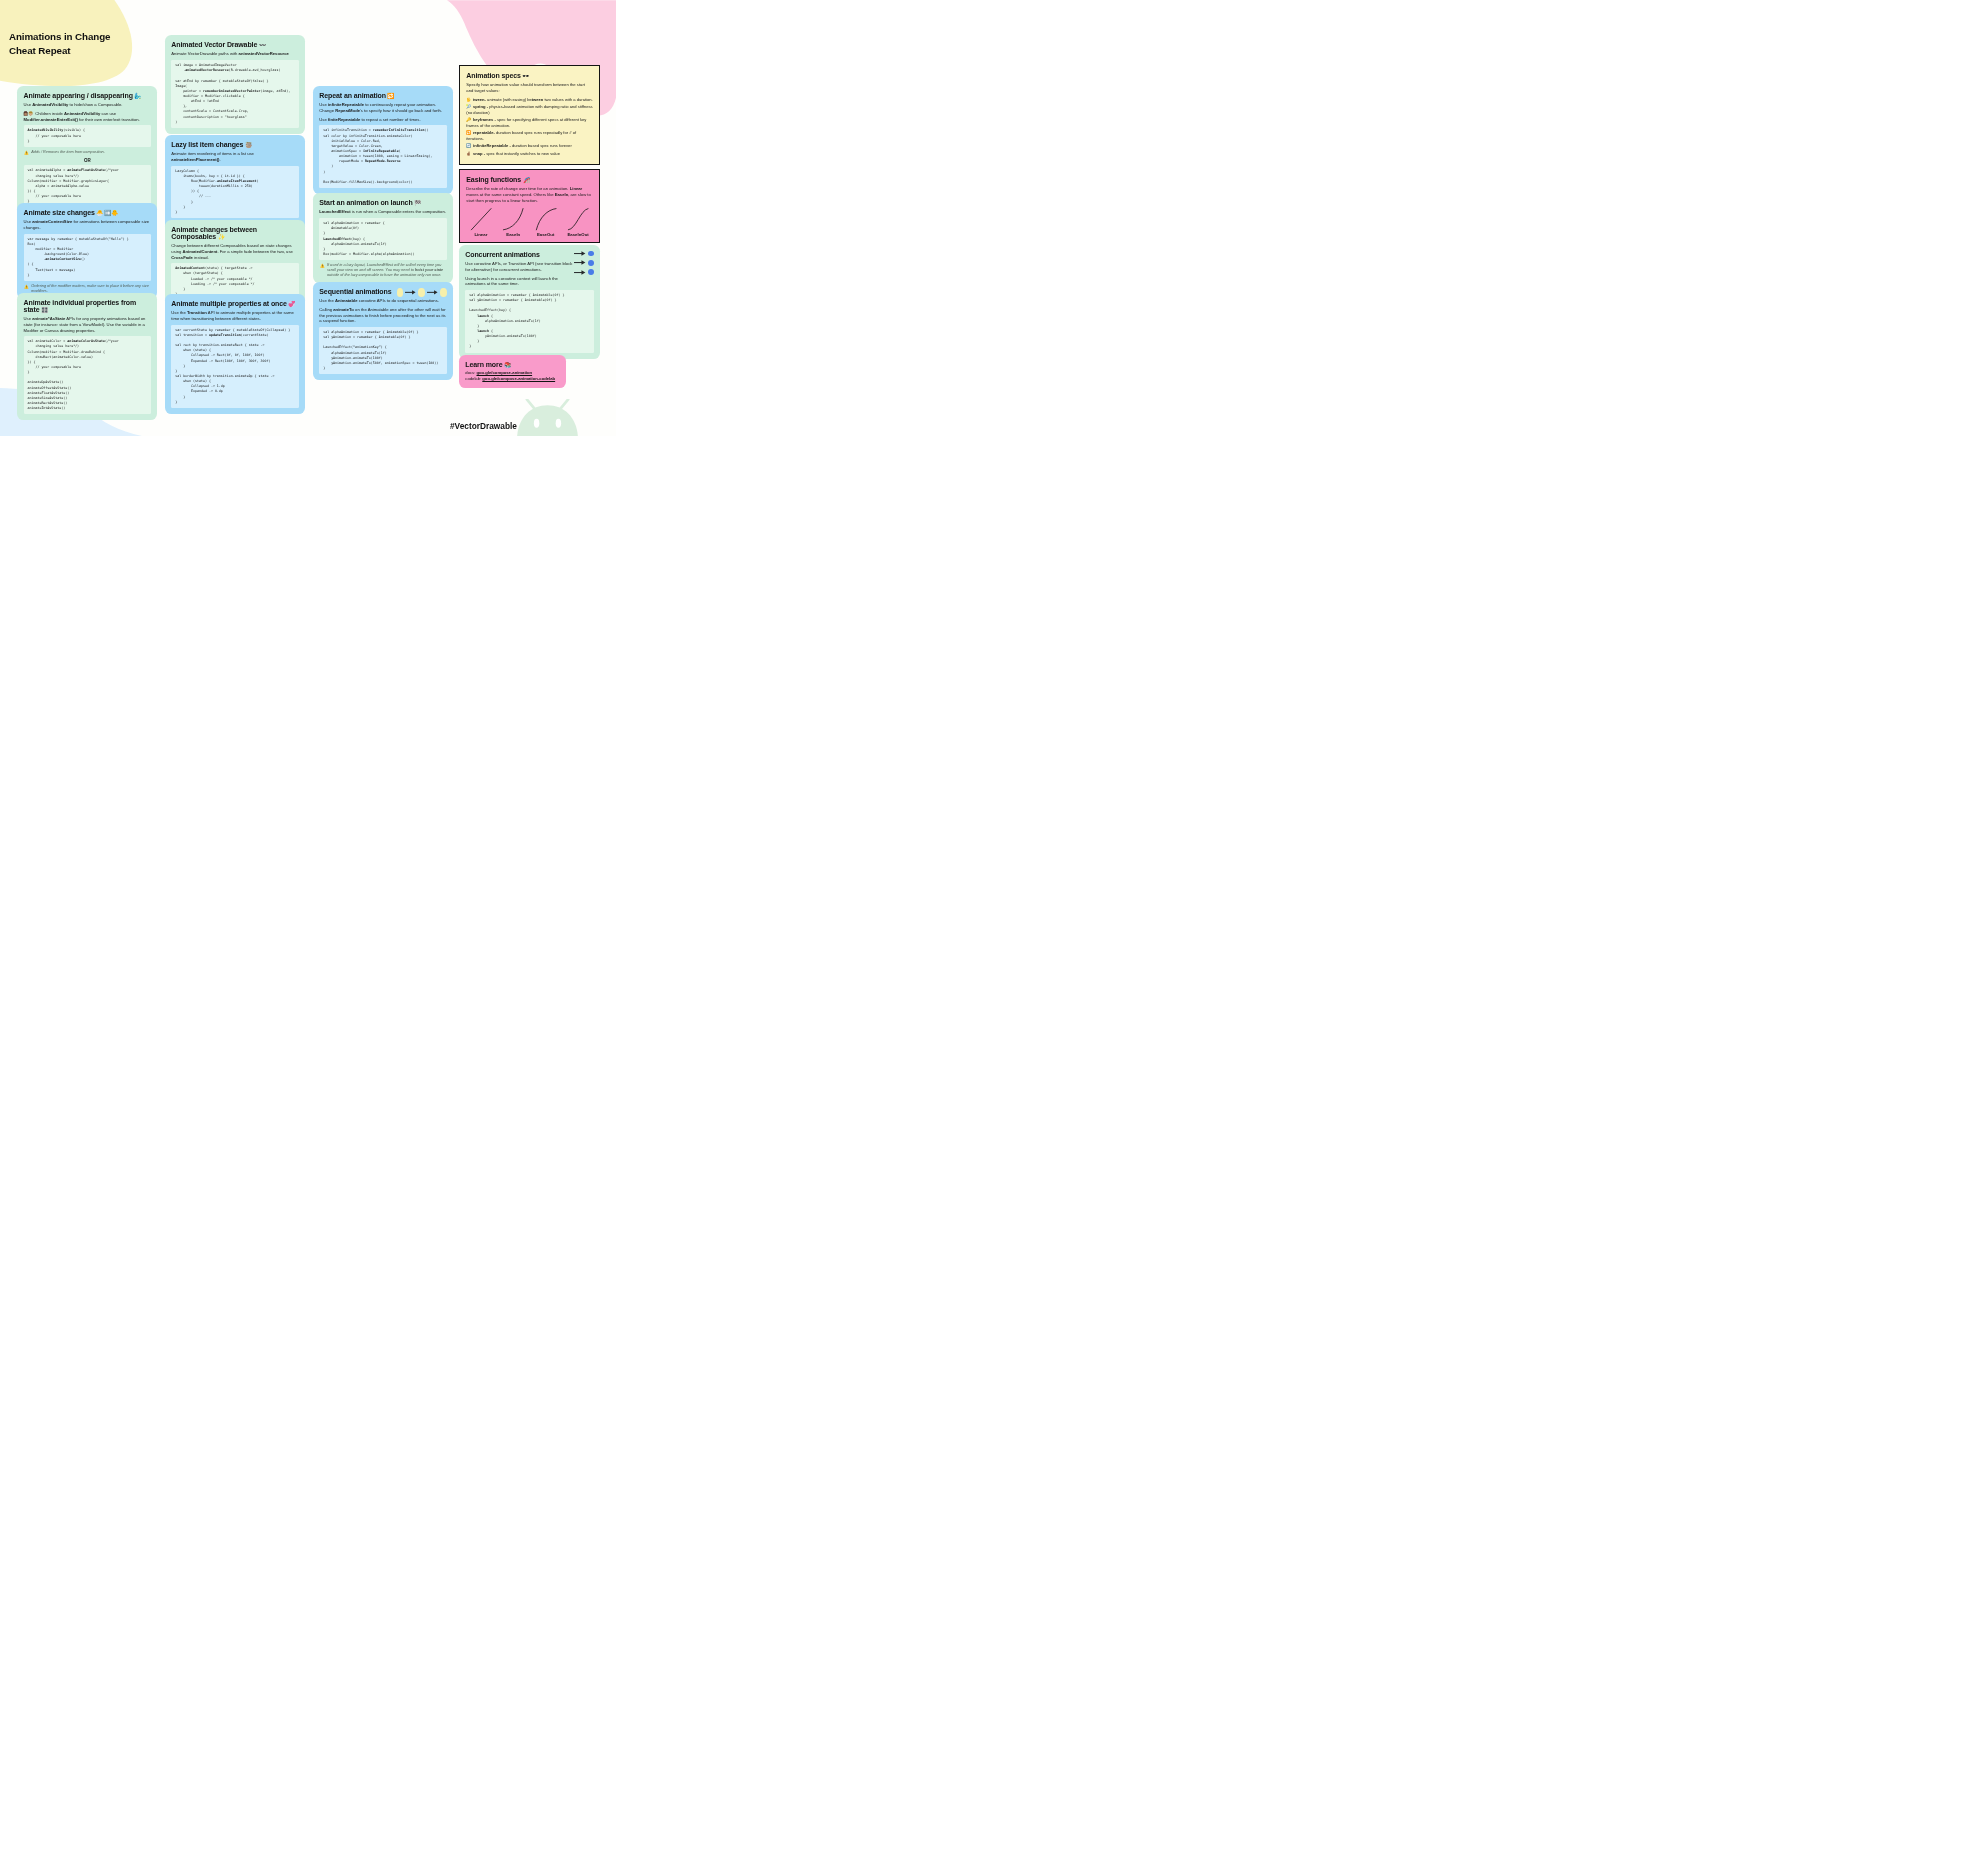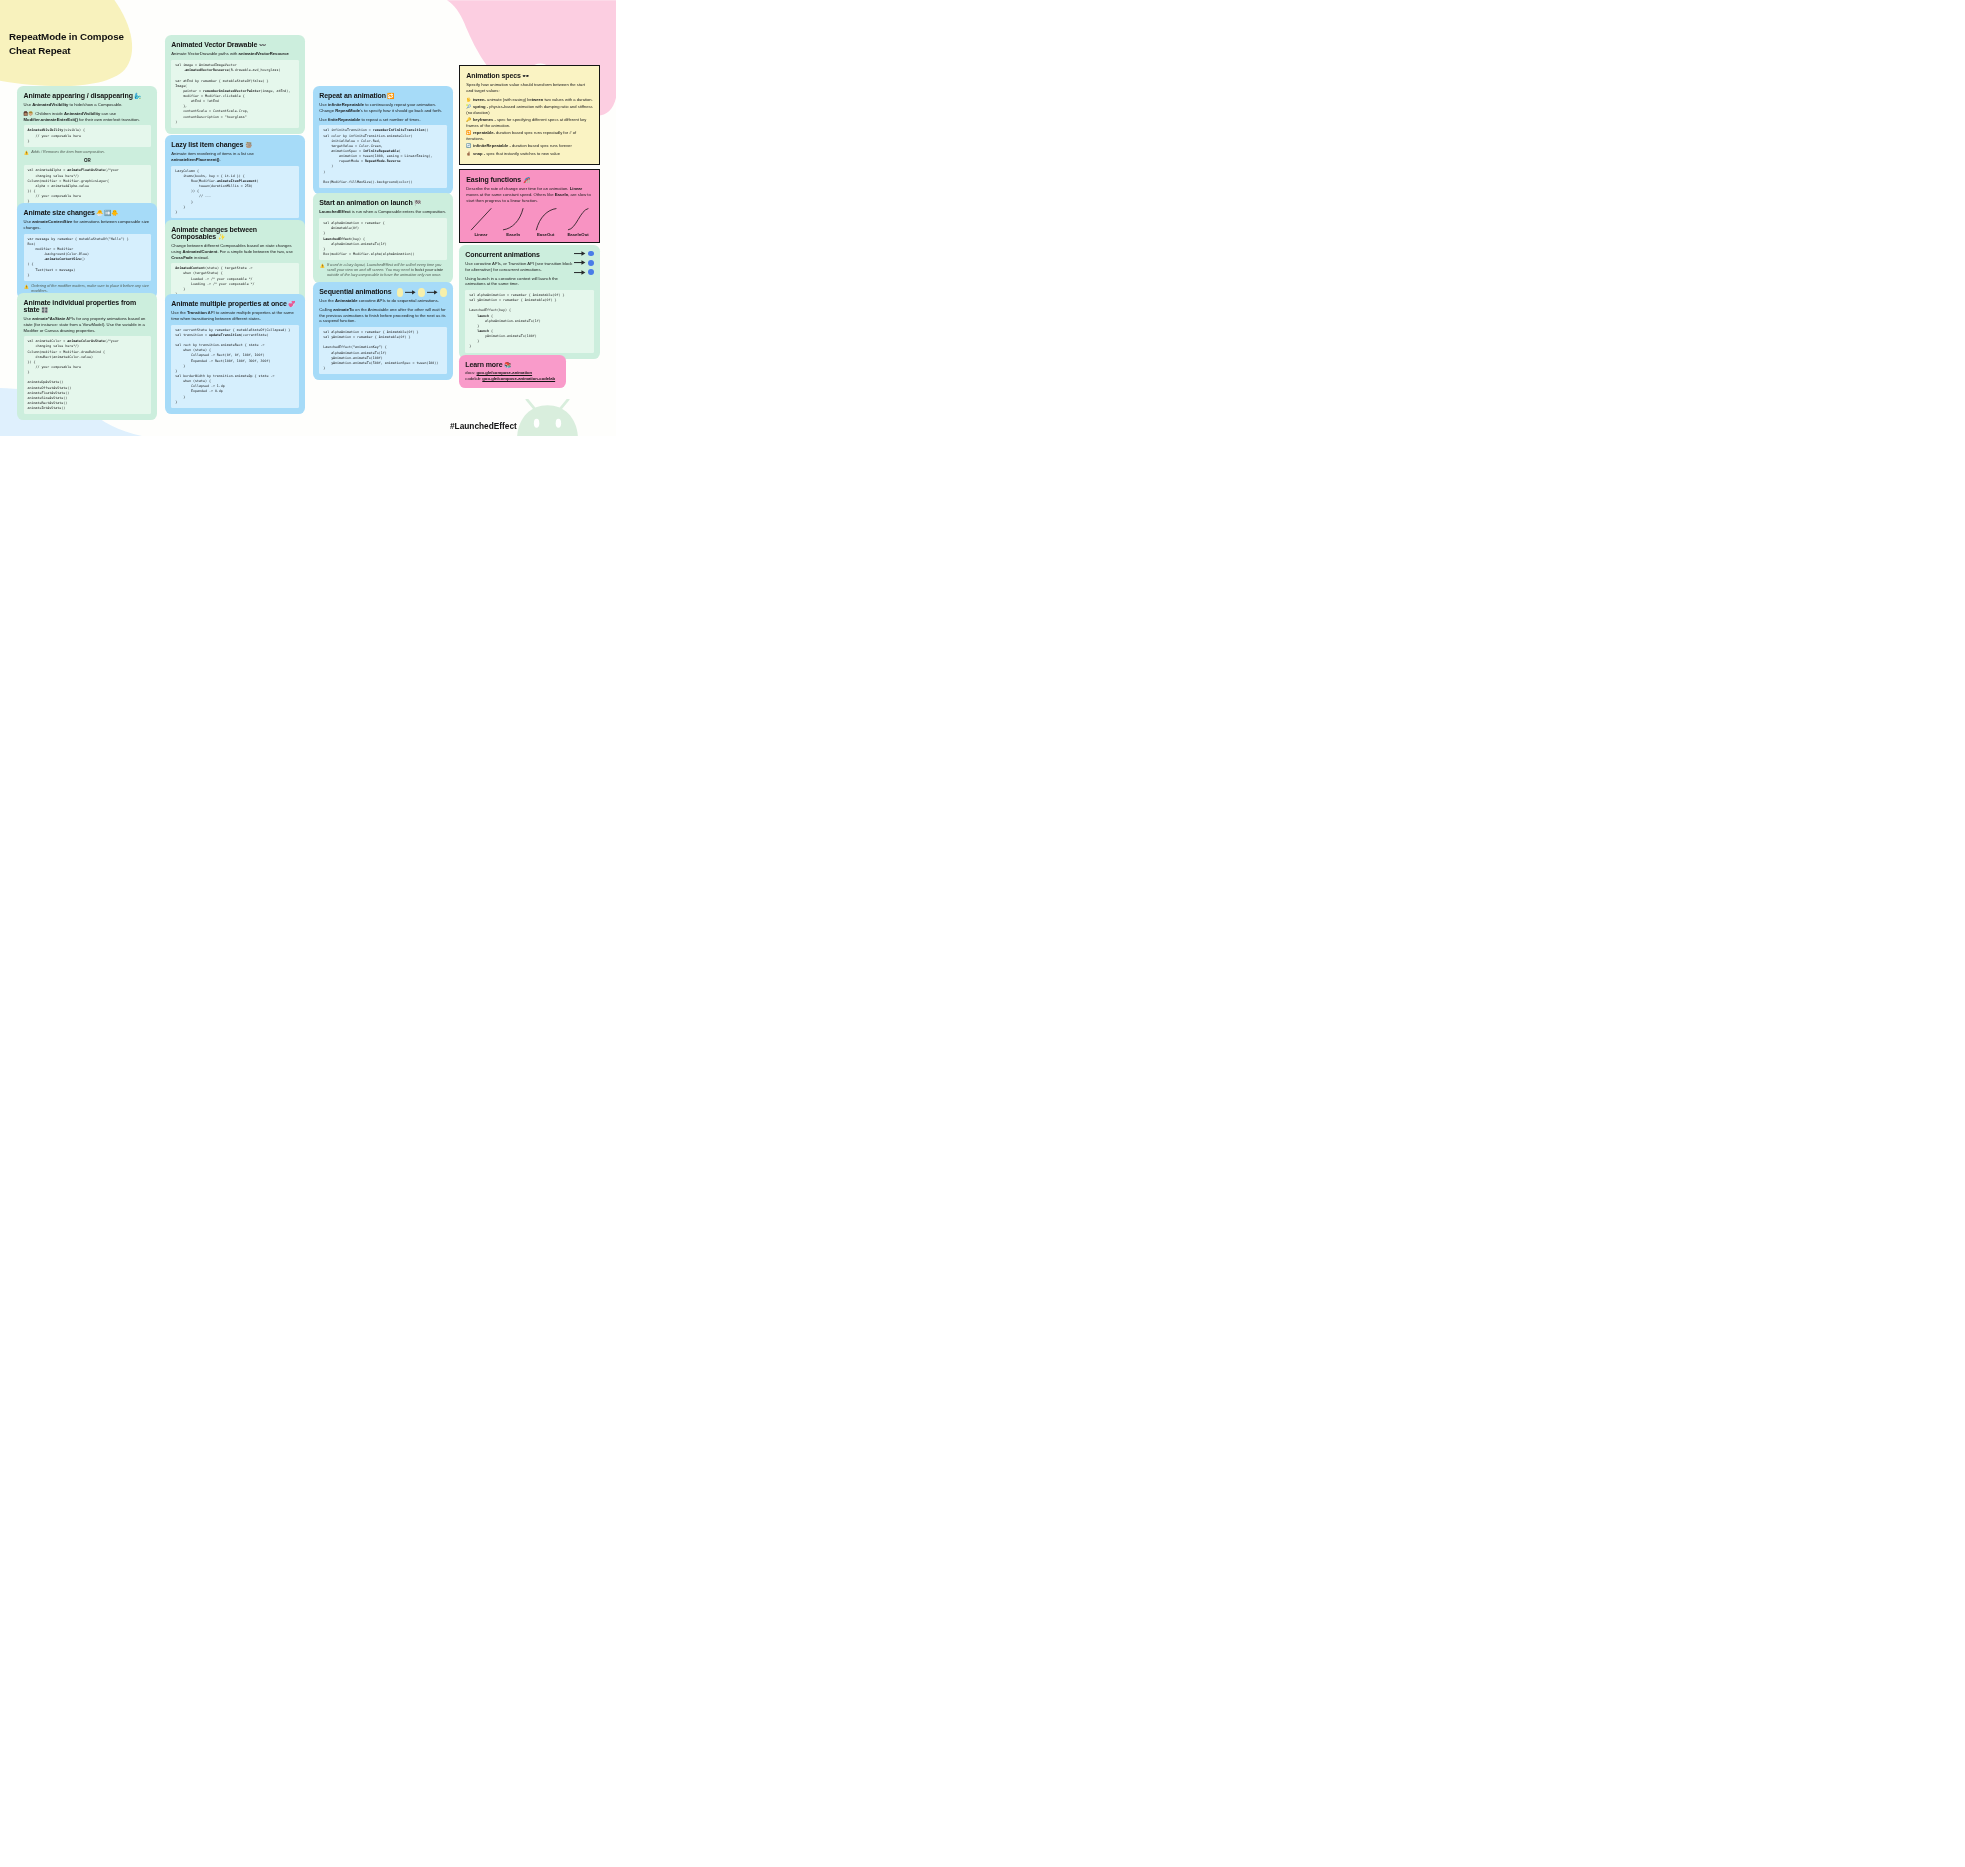--- a/index.html
+++ b/index.html
@@ -56,21 +56,21 @@
 
   <svg id="robot" width="71" height="37" viewBox="0 0 180 95">
     <line x1="56" y1="24" x2="37" y2="1" stroke="#d9eedd" stroke-width="7" stroke-linecap="round"></line>
     <line x1="124" y1="24" x2="143" y2="1" stroke="#d9eedd" stroke-width="7" stroke-linecap="round"></line>
     <path d="M12 95 C16 46 48 16 90 16 C132 16 164 46 168 95 Z" fill="#d9eedd"></path>
     <ellipse cx="62" cy="62" rx="7" ry="11.5" fill="#ffffff"></ellipse>
     <ellipse cx="118" cy="62" rx="7" ry="11.5" fill="#ffffff"></ellipse>
   </svg>
 
   <h1 id="page-title">
-    <div>RepeatMode in Compose</div>
+    <div>Animations in Change</div>
     <div>Cheat Repeat</div>
   </h1>
 
   <section class="card green" id="card-appearing" style="left:17.3px;top:86px;min-height:109px;">
     <h2><span>Animate appearing / disappearing</span><span class="emoji">🧞‍♂️</span></h2>
     <div>
         <p class="para"><span class="">Use </span><span class="b">AnimatedVisibility</span><span class=""> to hide/show a Composable.</span></p>
         <p class="para"><span class="">👩🏽👦🏼 Children inside </span><span class="b">AnimatedVisibility</span><span class=""> can use </span><span class="b">Modifier.animateEnterExit()</span><span class=""> for their own enter/exit transition.</span></p>
       </div>
     <pre class="code"><span class="b">AnimatedVisibility</span><span class="">(visible) {</span>
@@ -367,16 +367,16 @@
   <section class="card" id="card-learn" style="left:459px;top:355px;min-height:33px;">
     <h2 style="margin-bottom:2.4px;"><span>Learn more</span><span class="emoji">📚</span></h2>
     <p class="learn-row">
       <span>docs: </span><a class="learn-link">goo.gle/compose-animation</a>
     </p>
     <p class="learn-row">
       <span>codelab: </span><a class="learn-link">goo.gle/compose-animation-codelab</a>
     </p>
   </section>
 
-  <div id="hashtag">#LaunchedEffect</div>
+  <div id="hashtag">#VectorDrawable</div>
 
 </div>
 
 
 </body></html>

